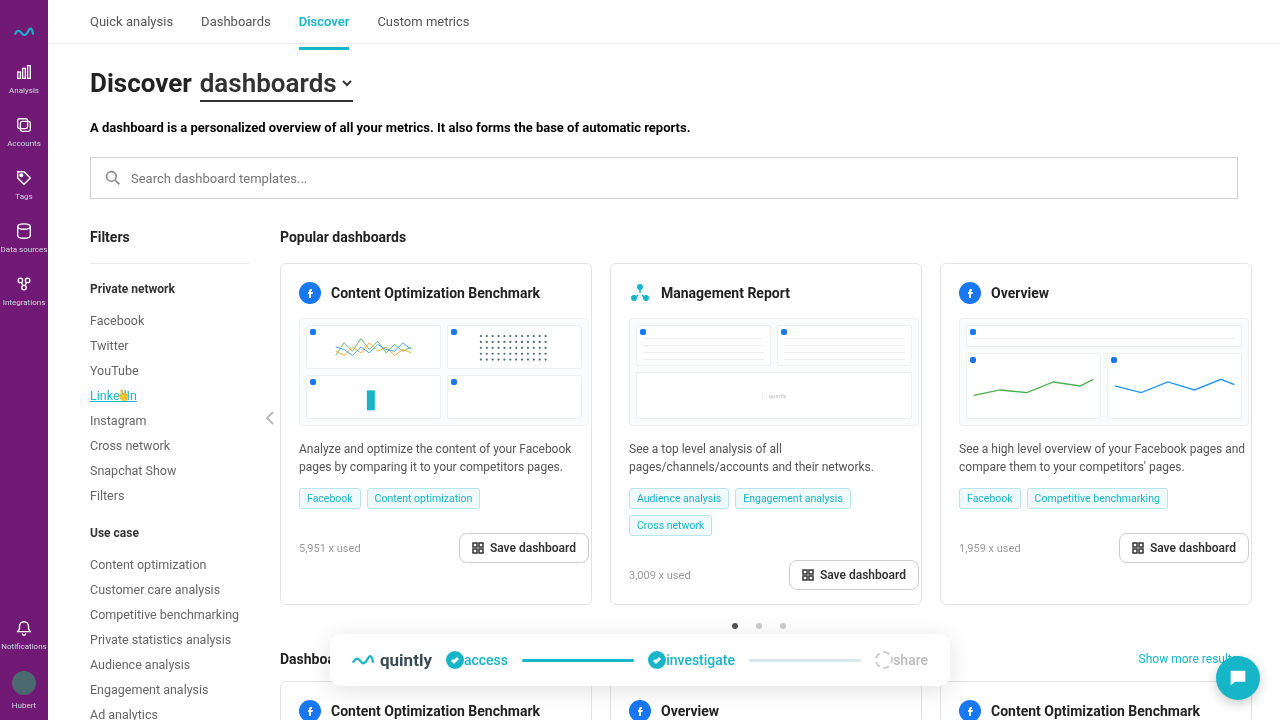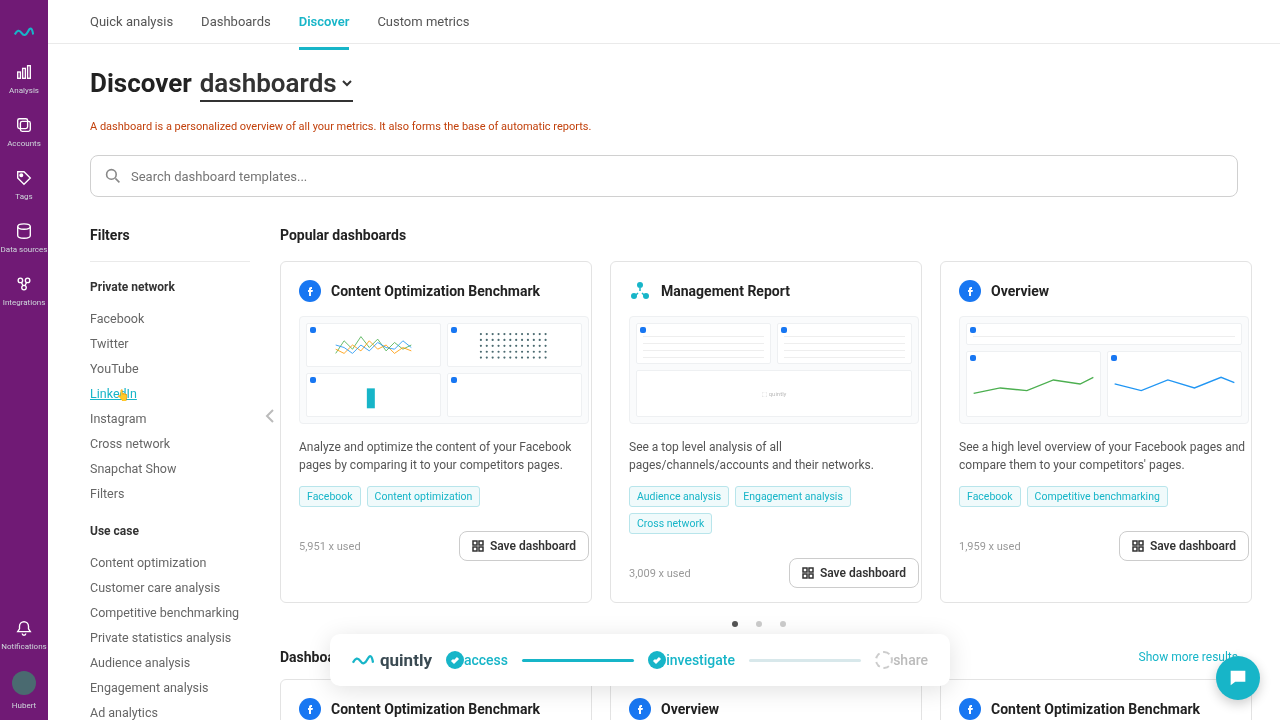--- a/index.html
+++ b/index.html
@@ -17,23 +17,23 @@
 
 .main { position: absolute; left: 48px; top: 0; right: 0; height: 720px; overflow: hidden; }
 .topnav { height: 44px; display: flex; align-items: center; padding: 0 42px; border-bottom: 1px solid #eaeaea; gap: 28px; }
 .topnav-item { font-size: 13px; color: #555; cursor: pointer; height: 56px; display: flex; align-items: center; position: relative; }
 .topnav-item.active { color: #17b5c8; font-weight: 600; }
 .topnav-item.active::after { content: ""; position: absolute; bottom: 0; left: 0; right: 0; height: 3px; background: #17b5c8; }
 
 .content { padding: 24px 42px 0 42px; }
 .page-title { font-size: 26px; font-weight: 700; color: #222; display: flex; align-items: baseline; gap: 8px; }
 .page-title-sub { font-weight: 600; color: #333; border-bottom: 2px solid #333; padding-bottom: 2px; display: inline-flex; align-items: center; gap: 4px; cursor: pointer; }
-.page-desc { font-size: 11px; font-weight: 400; color: #c2410c; margin-top: 18px; }
-
-.search-wrap { margin-top: 22px; height: 42px; border: 1px solid #d0d0d0; border-radius: 8px; display: flex; align-items: center; padding: 0 14px; gap: 10px; }
+.page-desc { font-size: 13px; font-weight: 700; color: #000000; margin-top: 18px; }
+
+.search-wrap { margin-top: 22px; height: 42px; border: 1px solid #d0d0d0; border-radius: 0; display: flex; align-items: center; padding: 0 14px; gap: 10px; }
 .search-wrap svg { stroke: #888; fill: none; stroke-width: 2; }
 .search-input { border: none; outline: none; font-size: 13px; flex: 1; color: #333; }
 
 .body-row { display: flex; margin-top: 30px; gap: 30px; }
 .filters { width: 160px; flex-shrink: 0; }
 .filters-title { font-size: 14px; font-weight: 700; color: #222; margin-bottom: 18px; }
 .filters hr { border: none; border-top: 1px solid #eaeaea; margin-bottom: 18px; }
 .filter-group-title { font-size: 12px; font-weight: 700; color: #333; margin-bottom: 12px; }
 .filter-item { font-size: 12.5px; color: #666; padding: 5px 0; cursor: pointer; }
 .filter-item.active { color: #17b5c8; text-decoration: underline; }

